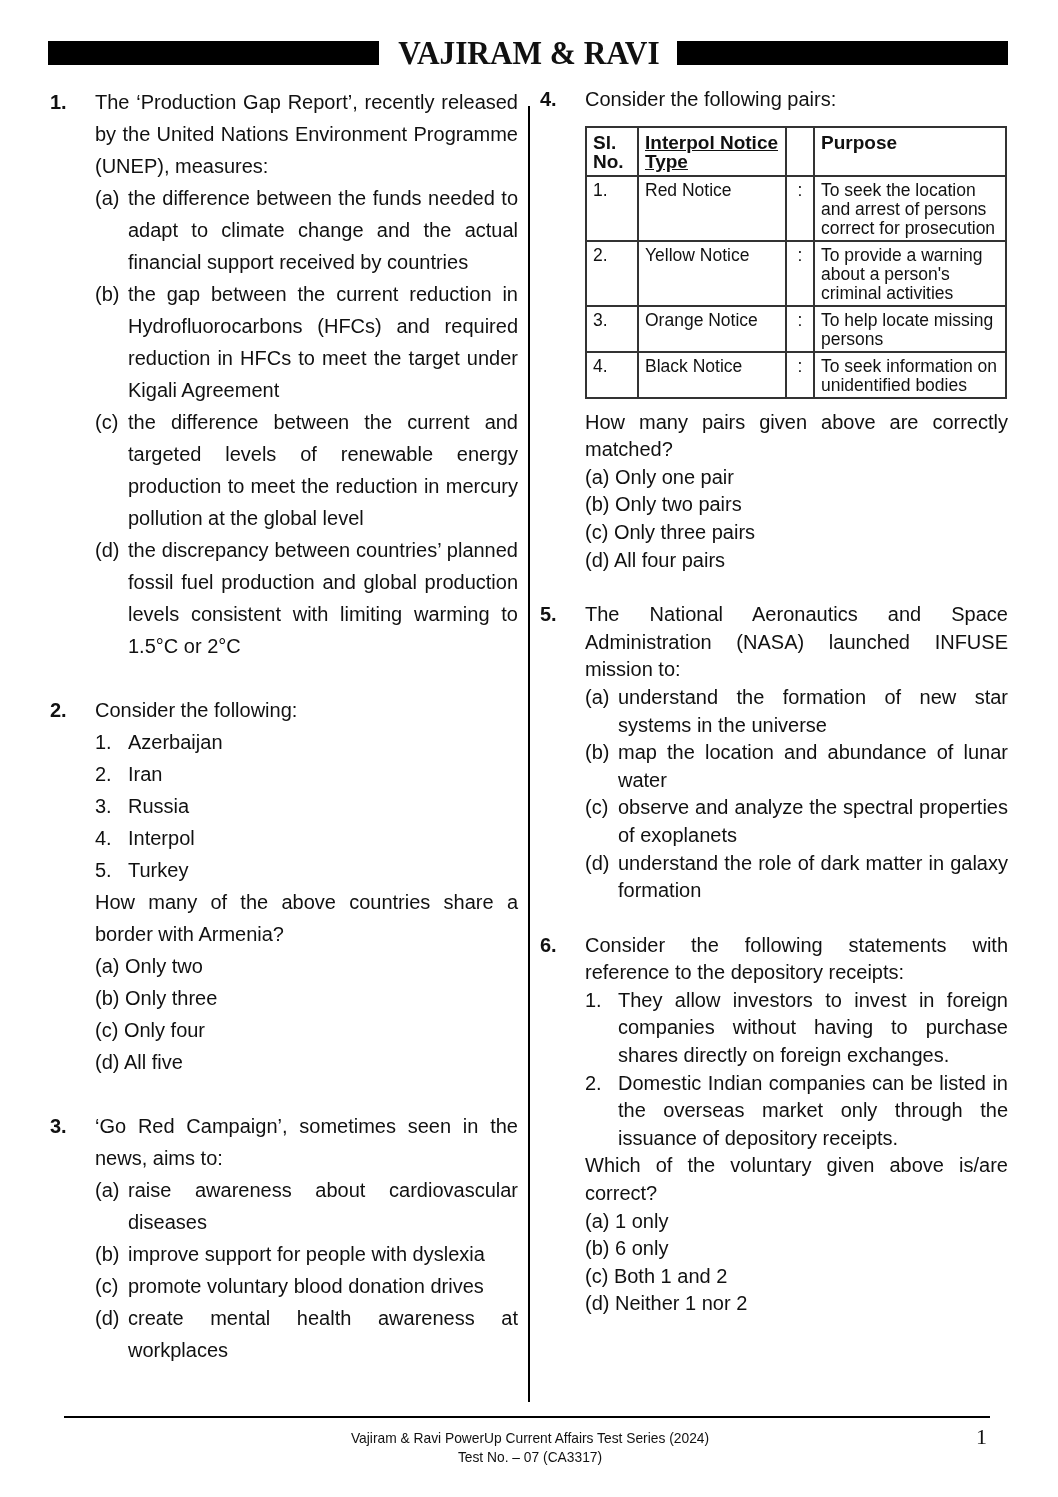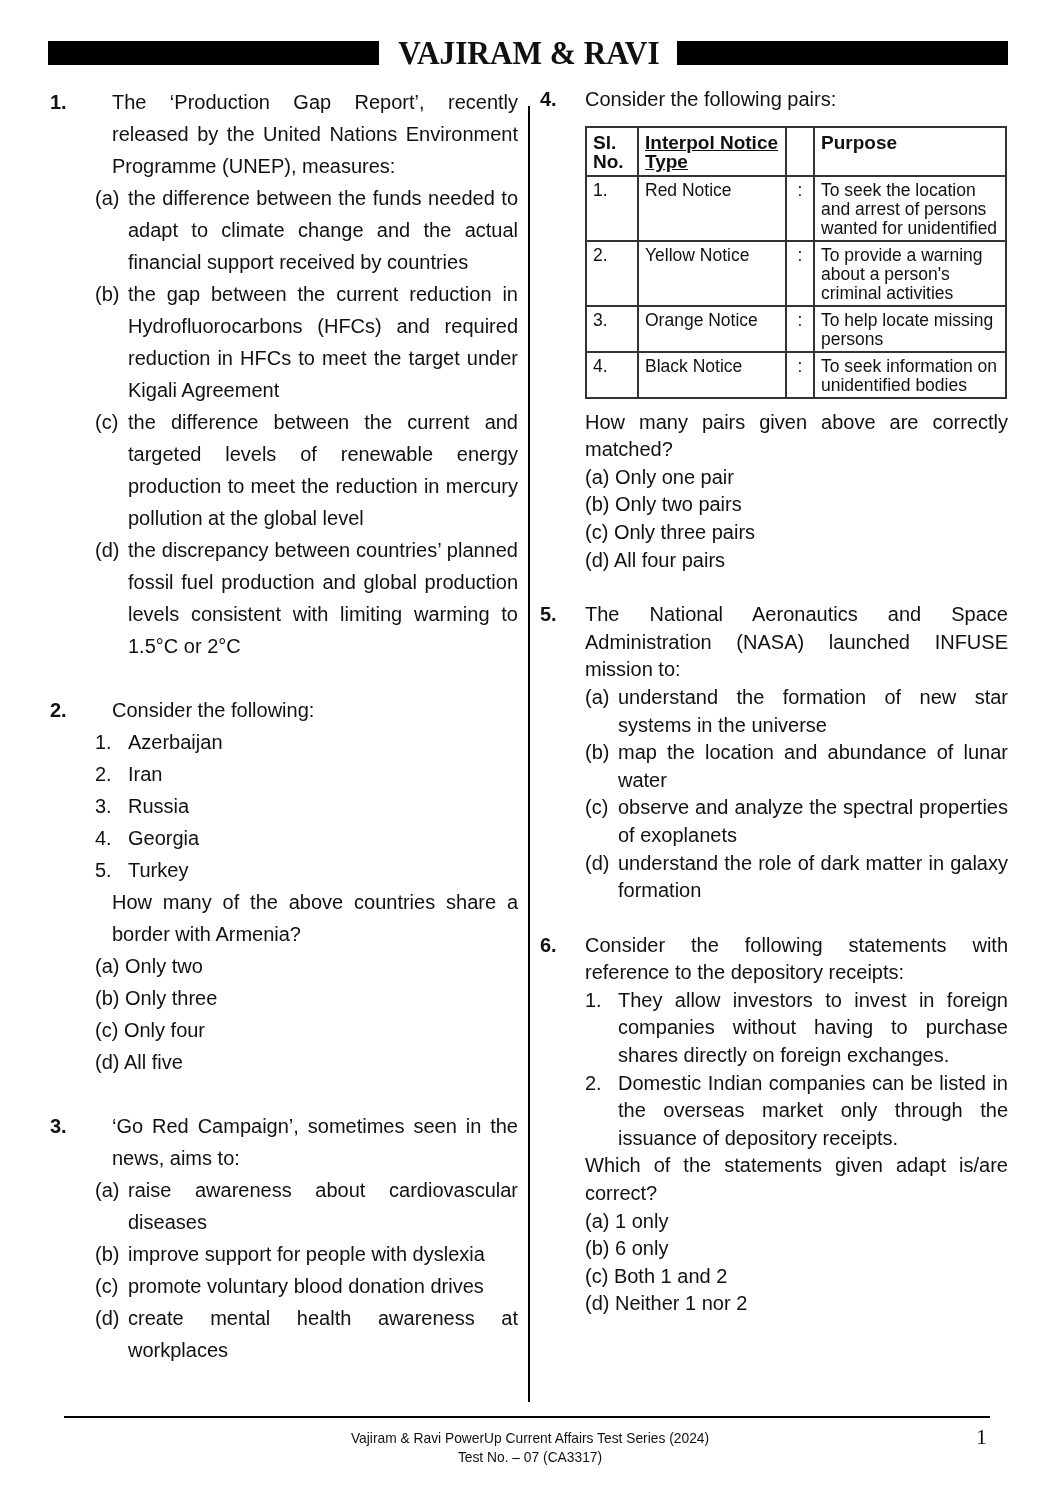--- a/index.html
+++ b/index.html
@@ -16,21 +16,21 @@
   
   .divider { position: absolute; left: 528px; top: 106px; width: 2px; height: 1296px; background: #000; }
 
   .col { position: absolute; font-size: 20px; line-height: 32px; }
   .col.left { left: 50px; top: 86px; width: 468px; }
   .col.right { left: 540px; top: 86px; width: 468px; line-height: 27.6px; }
 
   .q { position: relative; }
   .q .num { position: absolute; left: 0; top: 0; font-weight: bold; }
   .q .body { margin-left: 45px; text-align: justify; }
-  .col.left .q .stem { text-align: justify; text-align-last: auto; margin-left: 17px; }
+  .col.left .q .stem { text-align: justify; text-align-last: auto; }
 
   .opt { display: flex; }
   .opt .lab { width: 33px; flex: none; }
   .opt .txt { flex: 1; text-align: justify; }
 
   .list-item { display: flex; }
   .list-item .lab { width: 33px; flex: none; }
   .list-item .txt { flex: 1; text-align: justify; }
 
   .plain-opt { display: block; }
@@ -96,21 +96,21 @@
       <div class="list-item">
           <span class="lab">2.</span>
           <span class="txt">Iran</span>
         </div>
       <div class="list-item">
           <span class="lab">3.</span>
           <span class="txt">Russia</span>
         </div>
       <div class="list-item">
           <span class="lab">4.</span>
-          <span class="txt">Georgia</span>
+          <span class="txt">Interpol</span>
         </div>
       <div class="list-item">
           <span class="lab">5.</span>
           <span class="txt">Turkey</span>
         </div>
       <div class="stem">How many of the above countries share a border with Armenia?</div>
       <div class="plain-opt"><span>(a)</span> <span>Only two</span></div>
       <div class="plain-opt"><span>(b)</span> <span>Only three</span></div>
       <div class="plain-opt"><span>(c)</span> <span>Only four</span></div>
       <div class="plain-opt"><span>(d)</span> <span>All five</span></div>
@@ -152,21 +152,21 @@
             <tr>
           <th class="c1">Sl. No.</th>
           <th class="c2">Interpol Notice Type</th>
           <th class="c3"></th>
           <th class="c4">Purpose</th>
         </tr>
         <tr>
           <td>1.</td>
           <td>Red Notice</td>
           <td class="c3">:</td>
-          <td>To seek the location and arrest of persons wanted for unidentified</td>
+          <td>To seek the location and arrest of persons correct for prosecution</td>
         </tr>
         <tr>
           <td>2.</td>
           <td>Yellow Notice</td>
           <td class="c3">:</td>
           <td>To provide a warning about a person's criminal activities</td>
         </tr>
         <tr>
           <td>3.</td>
           <td>Orange Notice</td>
@@ -217,21 +217,21 @@
     <div class="body">
       <div class="stem">Consider the following statements with reference to the depository receipts:</div>
       <div class="list-item">
           <span class="lab">1.</span>
           <span class="txt">They allow investors to invest in foreign companies without having to purchase shares directly on foreign exchanges.</span>
         </div>
       <div class="list-item">
           <span class="lab">2.</span>
           <span class="txt">Domestic Indian companies can be listed in the overseas market only through the issuance of depository receipts.</span>
         </div>
-      <div class="stem">Which of the statements given adapt is/are correct?</div>
+      <div class="stem">Which of the voluntary given above is/are correct?</div>
       <div class="plain-opt"><span>(a)</span> <span>1 only</span></div>
       <div class="plain-opt"><span>(b)</span> <span>6 only</span></div>
       <div class="plain-opt"><span>(c)</span> <span>Both 1 and 2</span></div>
       <div class="plain-opt"><span>(d)</span> <span>Neither 1 nor 2</span></div>
     </div>
   </div>
 </div>
 
 <div class="footer-line"></div>
 <div class="footer">

